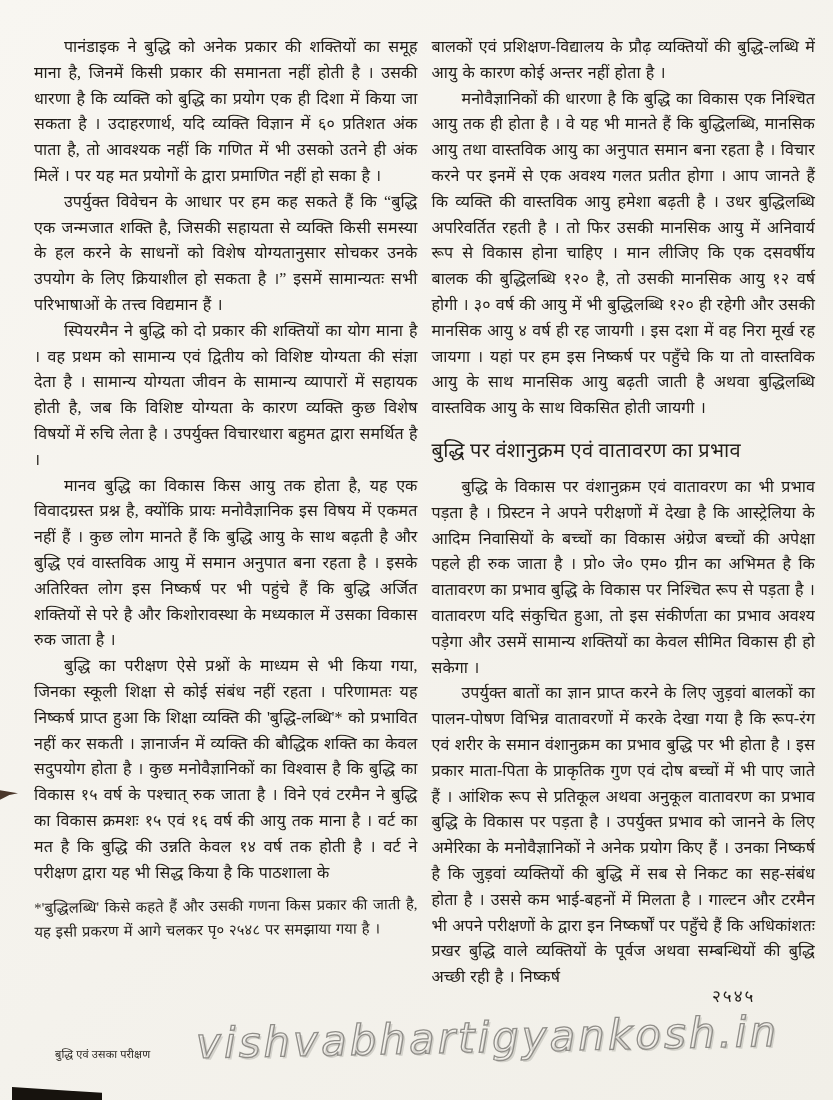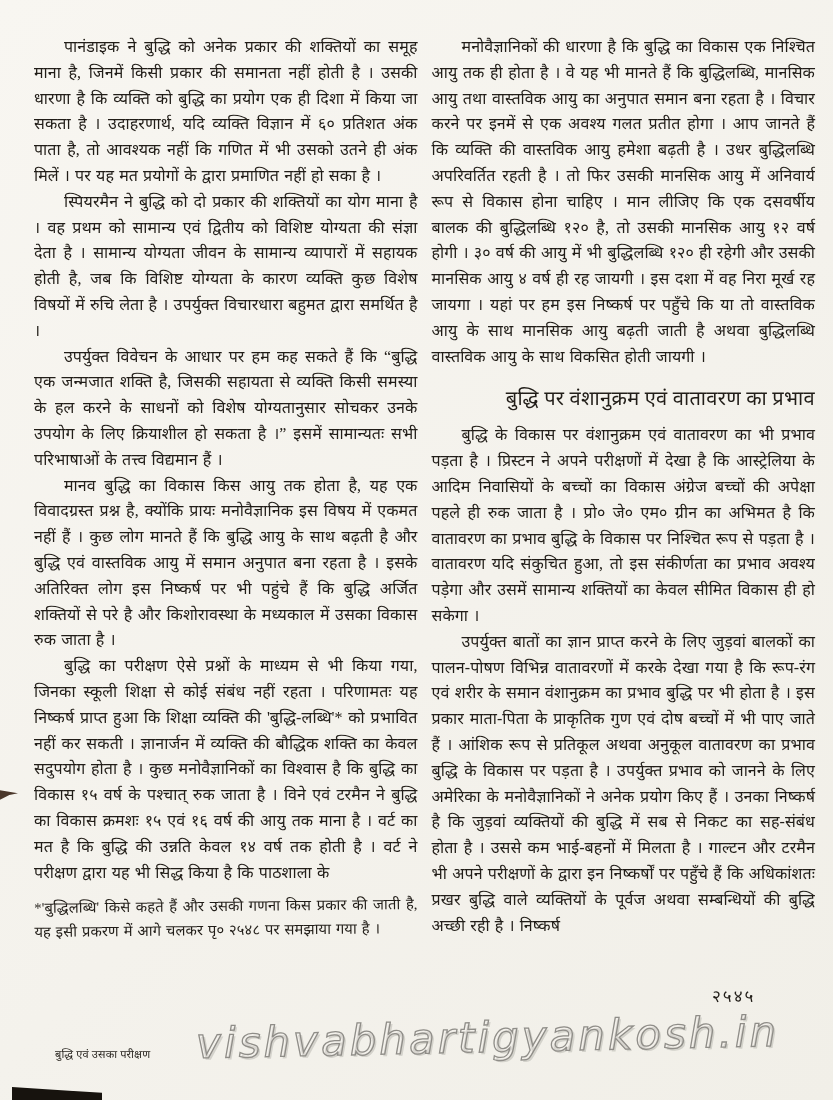--- a/index.html
+++ b/index.html
@@ -29,21 +29,21 @@
     line-height: 25.8px;
     text-align: justify;
     letter-spacing: 0.1px;
     word-spacing: 1px;
   }
   .para.indent { text-indent: 30px; }
   .col-heading {
     margin: 15px 0 11px 0;
     font-size: 20px;
     font-weight: normal;
-    text-align: right;
+    text-align: left;
     letter-spacing: 0.3px;
   }
   .footnote {
     margin-top: 12px;
     font-size: 14.8px;
     line-height: 23.5px;
     text-align: justify;
     transform: rotate(-0.6deg);
     transform-origin: left top;
   }
@@ -90,28 +90,29 @@
 </style>
 </head>
 <body>
 
 <div class="sheet">
 
   <div class="content">
 
     <div class="col">
       <p class="para indent">पानंडाइक ने बुद्धि को अनेक प्रकार की शक्तियों का समूह माना है, जिनमें किसी प्रकार की समानता नहीं होती है । उसकी धारणा है कि व्यक्ति को बुद्धि का प्रयोग एक ही दिशा में किया जा सकता है । उदाहरणार्थ, यदि व्यक्ति विज्ञान में ६० प्रतिशत अंक पाता है, तो आवश्यक नहीं कि गणित में भी उसको उतने ही अंक मिलें । पर यह मत प्रयोगों के द्वारा प्रमाणित नहीं हो सका है ।</p>
+      <p class="para indent">उपर्युक्त विवेचन के आधार पर हम कह सकते हैं कि “बुद्धि एक जन्मजात शक्ति है, जिसकी सहायता से व्यक्ति किसी समस्या के हल करने के साधनों को विशेष योग्यतानुसार सोचकर उनके उपयोग के लिए क्रियाशील हो सकता है ।” इसमें सामान्यतः सभी परिभाषाओं के तत्त्व विद्यमान हैं ।</p>
       <p class="para indent">स्पियरमैन ने बुद्धि को दो प्रकार की शक्तियों का योग माना है । वह प्रथम को सामान्य एवं द्वितीय को विशिष्ट योग्यता की संज्ञा देता है । सामान्य योग्यता जीवन के सामान्य व्यापारों में सहायक होती है, जब कि विशिष्ट योग्यता के कारण व्यक्ति कुछ विशेष विषयों में रुचि लेता है । उपर्युक्त विचारधारा बहुमत द्वारा समर्थित है ।</p>
-      <p class="para indent">उपर्युक्त विवेचन के आधार पर हम कह सकते हैं कि “बुद्धि एक जन्मजात शक्ति है, जिसकी सहायता से व्यक्ति किसी समस्या के हल करने के साधनों को विशेष योग्यतानुसार सोचकर उनके उपयोग के लिए क्रियाशील हो सकता है ।” इसमें सामान्यतः सभी परिभाषाओं के तत्त्व विद्यमान हैं ।</p>
       <p class="para indent">मानव बुद्धि का विकास किस आयु तक होता है, यह एक विवादग्रस्त प्रश्न है, क्योंकि प्रायः मनोवैज्ञानिक इस विषय में एकमत नहीं हैं । कुछ लोग मानते हैं कि बुद्धि आयु के साथ बढ़ती है और बुद्धि एवं वास्तविक आयु में समान अनुपात बना रहता है । इसके अतिरिक्त लोग इस निष्कर्ष पर भी पहुंचे हैं कि बुद्धि अर्जित शक्तियों से परे है और किशोरावस्था के मध्यकाल में उसका विकास रुक जाता है ।</p>
       <p class="para indent">बुद्धि का परीक्षण ऐसे प्रश्नों के माध्यम से भी किया गया, जिनका स्कूली शिक्षा से कोई संबंध नहीं रहता । परिणामतः यह निष्कर्ष प्राप्त हुआ कि शिक्षा व्यक्ति की 'बुद्धि-लब्धि'* को प्रभावित नहीं कर सकती । ज्ञानार्जन में व्यक्ति की बौद्धिक शक्ति का केवल सदुपयोग होता है । कुछ मनोवैज्ञानिकों का विश्वास है कि बुद्धि का विकास १५ वर्ष के पश्चात् रुक जाता है । विने एवं टरमैन ने बुद्धि का विकास क्रमशः १५ एवं १६ वर्ष की आयु तक माना है । वर्ट का मत है कि बुद्धि की उन्नति केवल १४ वर्ष तक होती है । वर्ट ने परीक्षण द्वारा यह भी सिद्ध किया है कि पाठशाला के</p>
       <p class="para footnote">*'बुद्धिलब्धि' किसे कहते हैं और उसकी गणना किस प्रकार की जाती है, यह इसी प्रकरण में आगे चलकर पृ० २५४८ पर समझाया गया है ।</p>
     </div>
 
     <div class="col">
+      <p class="para">बालकों एवं प्रशिक्षण-विद्यालय के प्रौढ़ व्यक्तियों की बुद्धि-लब्धि में आयु के कारण कोई अन्तर नहीं होता है ।</p>
       <p class="para indent">मनोवैज्ञानिकों की धारणा है कि बुद्धि का विकास एक निश्चित आयु तक ही होता है । वे यह भी मानते हैं कि बुद्धिलब्धि, मानसिक आयु तथा वास्तविक आयु का अनुपात समान बना रहता है । विचार करने पर इनमें से एक अवश्य गलत प्रतीत होगा । आप जानते हैं कि व्यक्ति की वास्तविक आयु हमेशा बढ़ती है । उधर बुद्धिलब्धि अपरिवर्तित रहती है । तो फिर उसकी मानसिक आयु में अनिवार्य रूप से विकास होना चाहिए । मान लीजिए कि एक दसवर्षीय बालक की बुद्धिलब्धि १२० है, तो उसकी मानसिक आयु १२ वर्ष होगी । ३० वर्ष की आयु में भी बुद्धिलब्धि १२० ही रहेगी और उसकी मानसिक आयु ४ वर्ष ही रह जायगी । इस दशा में वह निरा मूर्ख रह जायगा । यहां पर हम इस निष्कर्ष पर पहुँचे कि या तो वास्तविक आयु के साथ मानसिक आयु बढ़ती जाती है अथवा बुद्धिलब्धि वास्तविक आयु के साथ विकसित होती जायगी ।</p>
       <h2 class="col-heading">बुद्धि पर वंशानुक्रम एवं वातावरण का प्रभाव</h2>
       <p class="para indent">बुद्धि के विकास पर वंशानुक्रम एवं वातावरण का भी प्रभाव पड़ता है । प्रिस्टन ने अपने परीक्षणों में देखा है कि आस्ट्रेलिया के आदिम निवासियों के बच्चों का विकास अंग्रेज बच्चों की अपेक्षा पहले ही रुक जाता है । प्रो० जे० एम० ग्रीन का अभिमत है कि वातावरण का प्रभाव बुद्धि के विकास पर निश्चित रूप से पड़ता है । वातावरण यदि संकुचित हुआ, तो इस संकीर्णता का प्रभाव अवश्य पड़ेगा और उसमें सामान्य शक्तियों का केवल सीमित विकास ही हो सकेगा ।</p>
       <p class="para indent">उपर्युक्त बातों का ज्ञान प्राप्त करने के लिए जुड़वां बालकों का पालन-पोषण विभिन्न वातावरणों में करके देखा गया है कि रूप-रंग एवं शरीर के समान वंशानुक्रम का प्रभाव बुद्धि पर भी होता है । इस प्रकार माता-पिता के प्राकृतिक गुण एवं दोष बच्चों में भी पाए जाते हैं । आंशिक रूप से प्रतिकूल अथवा अनुकूल वातावरण का प्रभाव बुद्धि के विकास पर पड़ता है । उपर्युक्त प्रभाव को जानने के लिए अमेरिका के मनोवैज्ञानिकों ने अनेक प्रयोग किए हैं । उनका निष्कर्ष है कि जुड़वां व्यक्तियों की बुद्धि में सब से निकट का सह-संबंध होता है । उससे कम भाई-बहनों में मिलता है । गाल्टन और टरमैन भी अपने परीक्षणों के द्वारा इन निष्कर्षों पर पहुँचे हैं कि अधिकांशतः प्रखर बुद्धि वाले व्यक्तियों के पूर्वज अथवा सम्बन्धियों की बुद्धि अच्छी रही है । निष्कर्ष</p>
     </div>
 
   </div>
 
   <div class="watermark">vishvabhartigyankosh.in</div>
 

